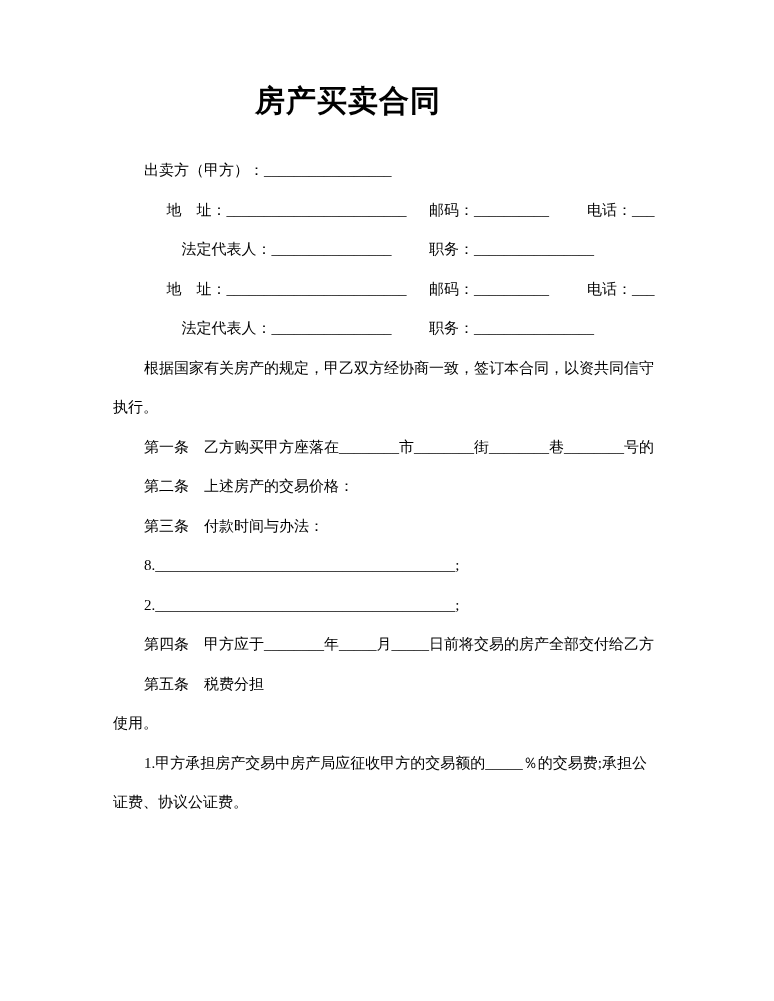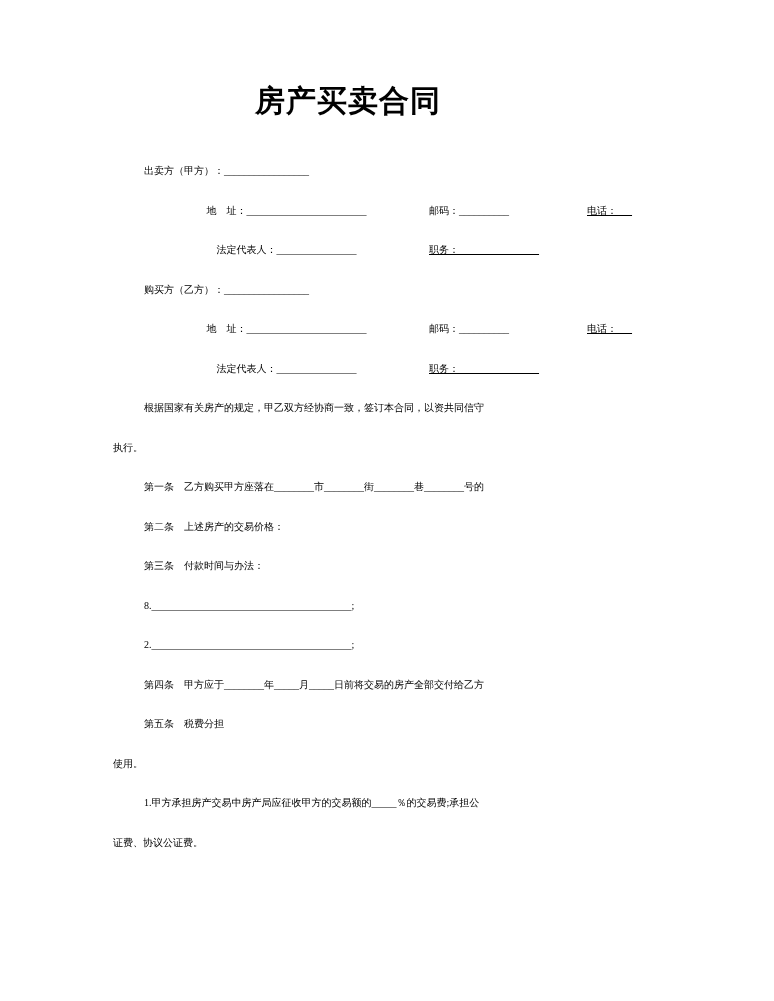--- a/index.html
+++ b/index.html
@@ -20,32 +20,32 @@
     font-size: 30px;
     line-height: 34px;
     font-weight: bold;
     font-family: "Liberation Sans", "DejaVu Sans", sans-serif;
     letter-spacing: 1px;
   }
   .content {
     margin-top: 33px;
     padding-left: 113px;
     padding-right: 49px;
-    font-size: 10px;
+    font-size: 15px;
   }
   .ln {
     height: 39.5px;
     line-height: 39.5px;
     white-space: nowrap;
   }
   .ind { padding-left: 31px; }
   .row { display: flex; }
   .c1 { width: 285px; flex: 0 0 auto; white-space: nowrap; text-align: center; }
   .c2 { width: 158px; flex: 0 0 auto; white-space: nowrap; }
-  .c3 { flex: 0 0 auto; white-space: nowrap; text-decoration: underline; }
+  .c3 { flex: 0 0 auto; white-space: nowrap; }
   .blank { letter-spacing: 0; }
   .next-arrow {
     position: absolute;
     left: 735px;
     top: 965px;
     width: 28px;
     height: 25px;
     cursor: pointer;
   }
 </style>
@@ -64,21 +64,20 @@
       <span class="c1"><span>地　址：</span><span class="blank">________________________</span></span>
       <span class="c2"><span>邮码：</span><span class="blank">__________</span></span>
       <span class="c3"><span>电话：</span><span class="blank">___</span></span>
     </div>
 
     <div class="ln ind row">
       <span class="c1"><span>法定代表人：</span><span class="blank">________________</span></span>
       <span class="c3"><span>职务：</span><span class="blank">________________</span></span>
     </div>
 
-    <div class="ln ind"><span>购买方（乙方）：</span><span class="blank">_________________</span></div>
 
     <div class="ln ind row">
       <span class="c1"><span>地　址：</span><span class="blank">________________________</span></span>
       <span class="c2"><span>邮码：</span><span class="blank">__________</span></span>
       <span class="c3"><span>电话：</span><span class="blank">___</span></span>
     </div>
 
     <div class="ln ind row">
       <span class="c1"><span>法定代表人：</span><span class="blank">________________</span></span>
       <span class="c3"><span>职务：</span><span class="blank">________________</span></span>

